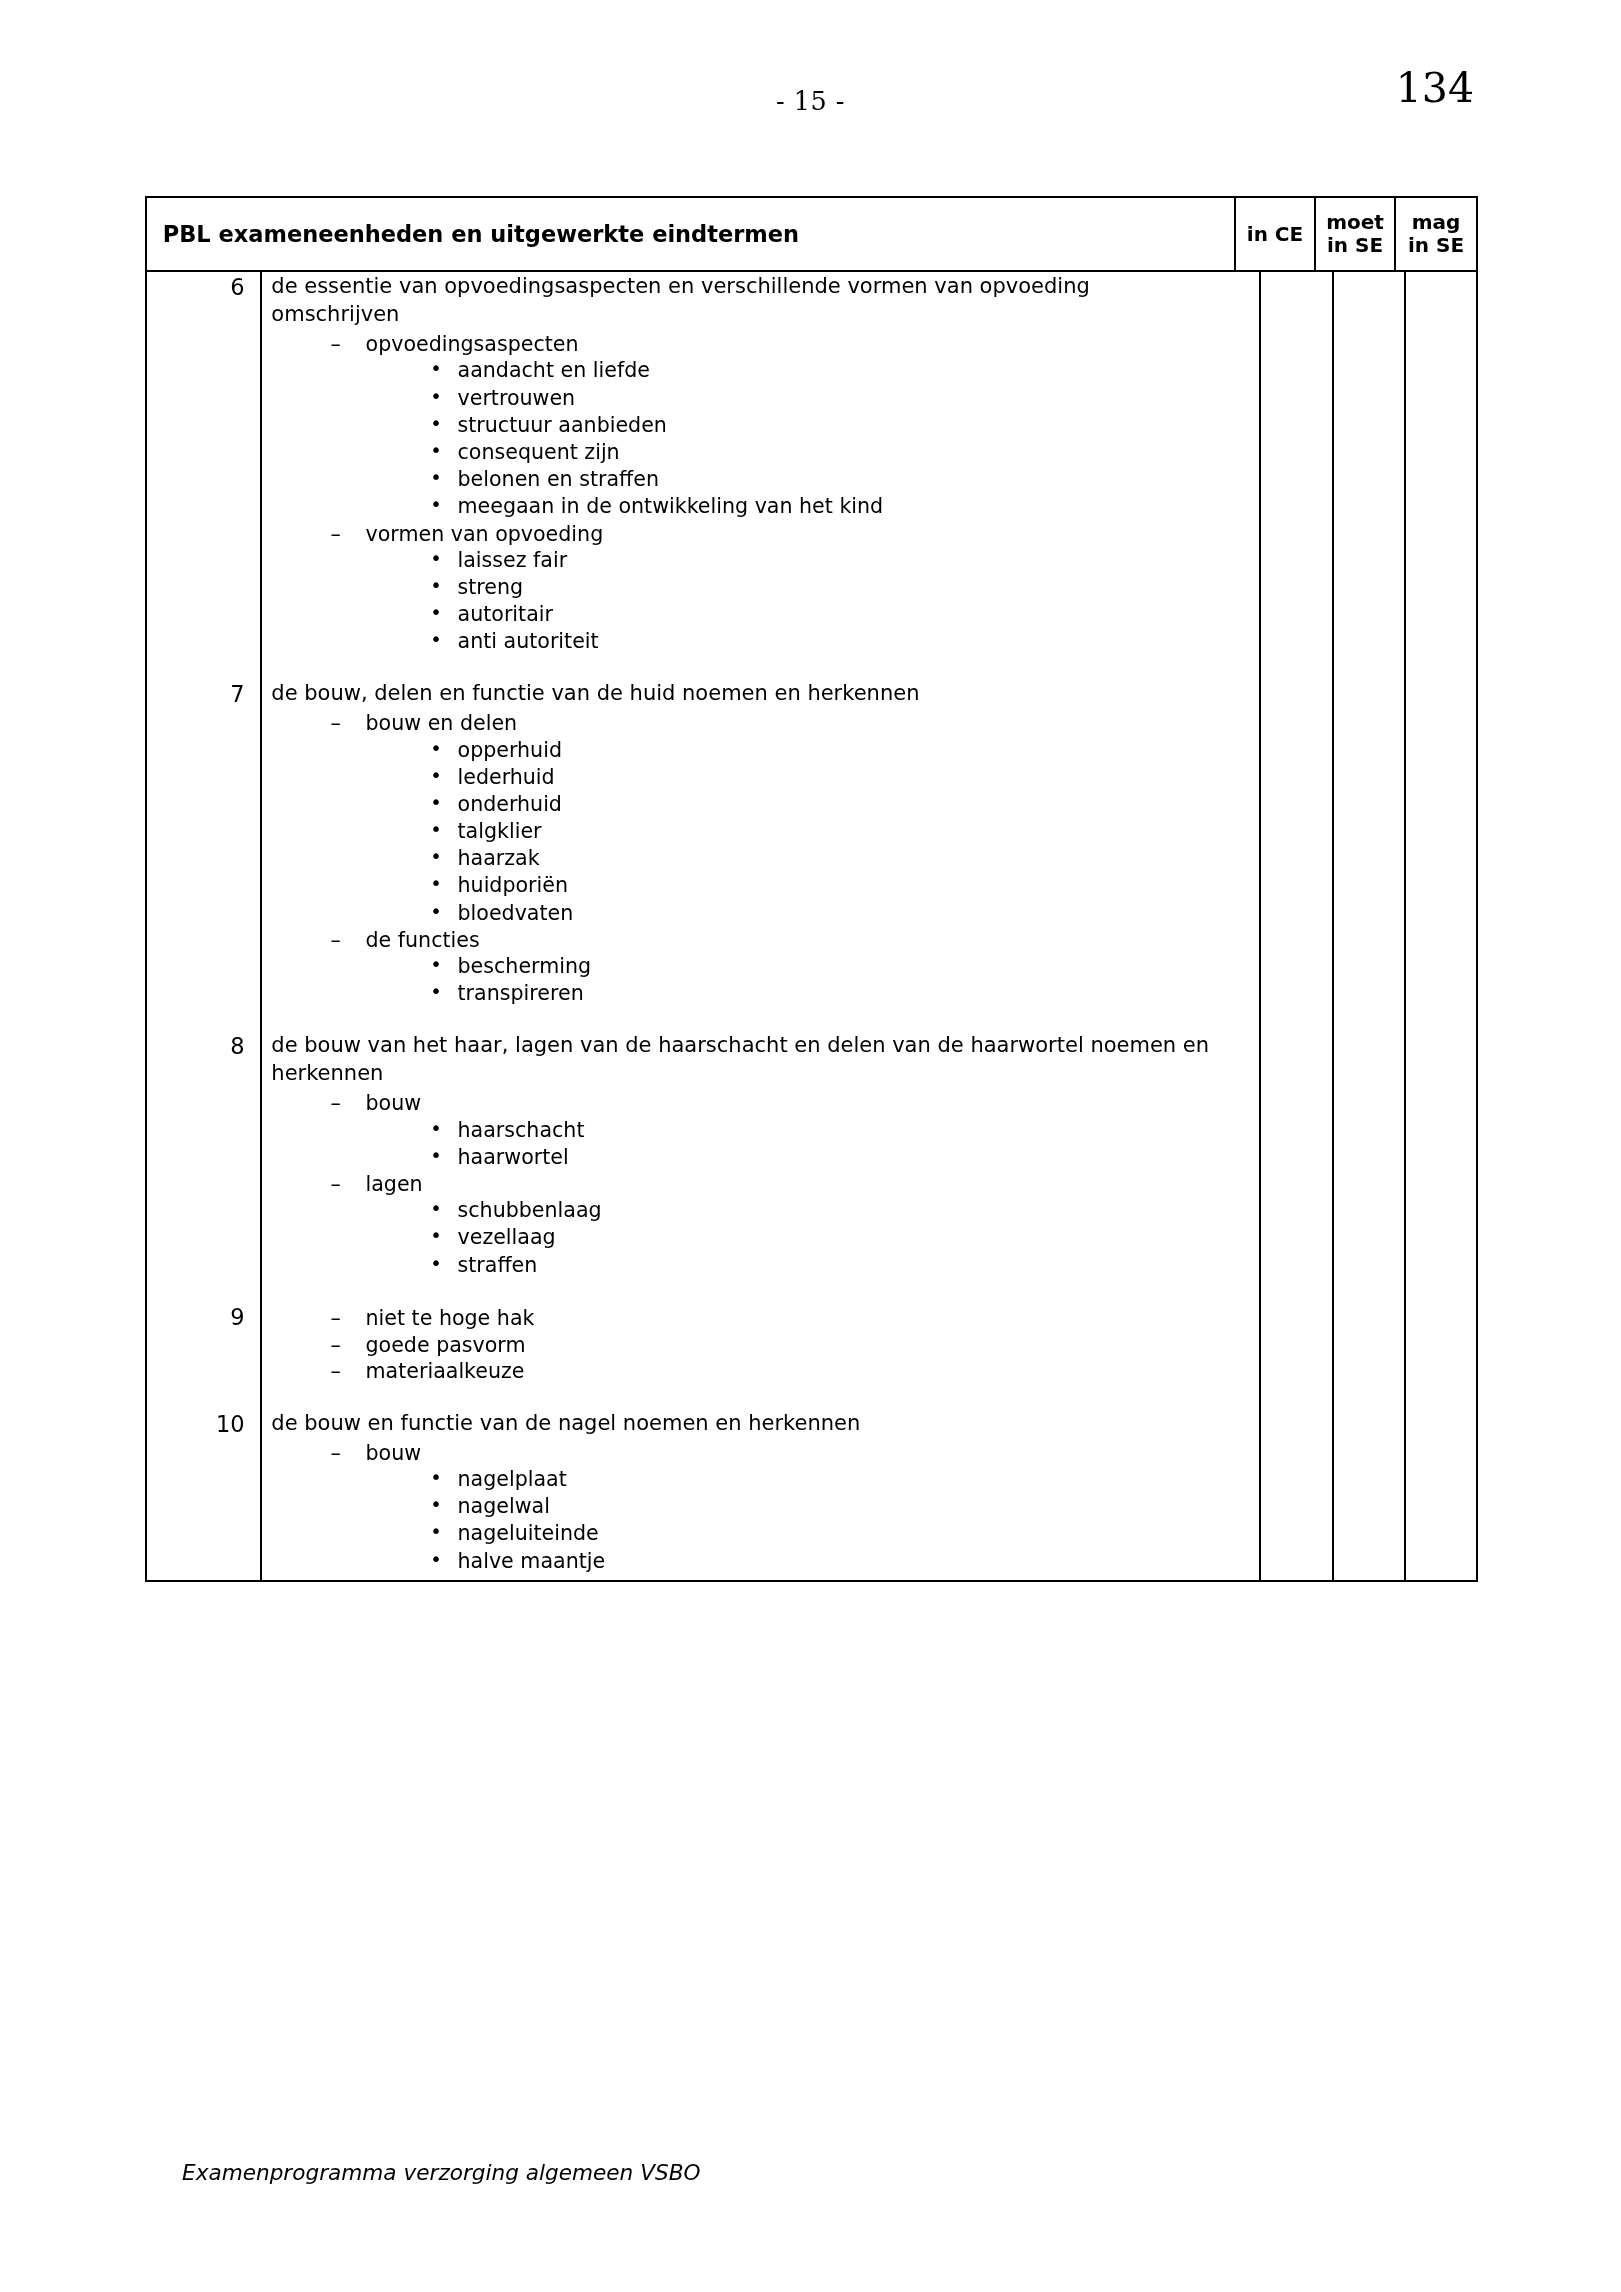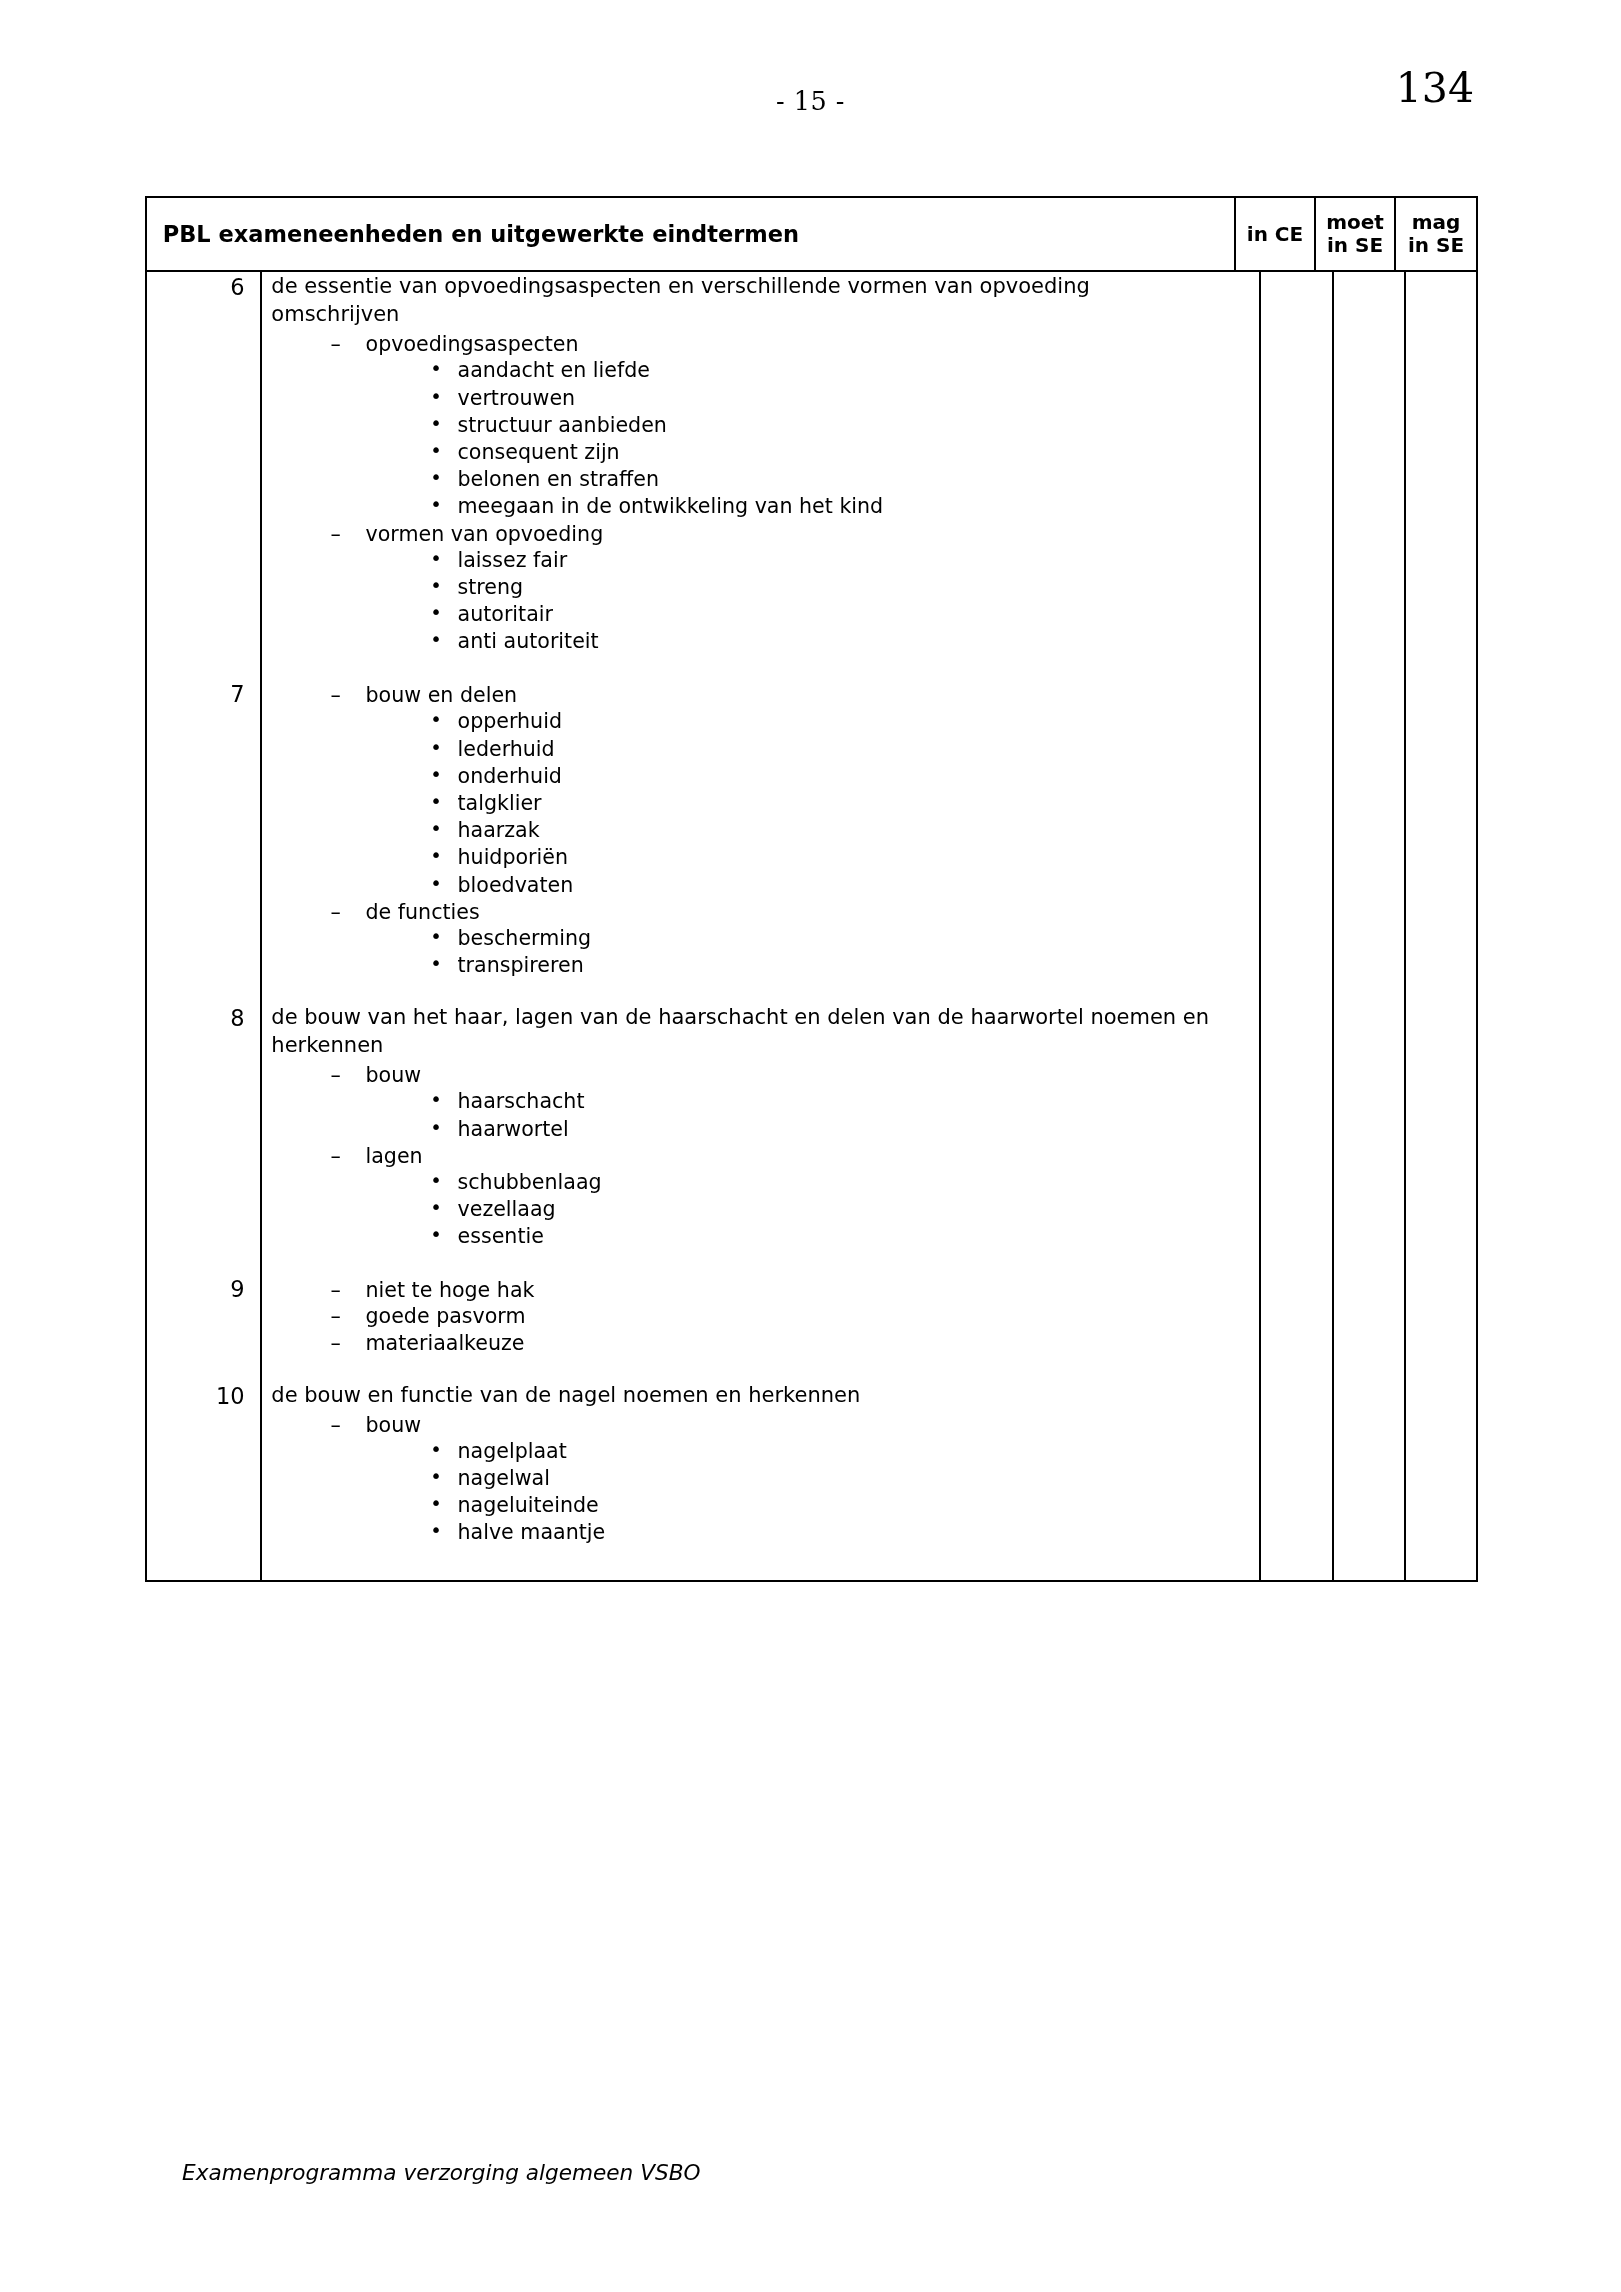--- a/index.html
+++ b/index.html
@@ -231,20 +231,21 @@
                     <li><span class="bullet">•</span><span>laissez fair</span></li>
                     <li><span class="bullet">•</span><span>streng</span></li>
                     <li><span class="bullet">•</span><span>autoritair</span></li>
                     <li><span class="bullet">•</span><span>anti autoriteit</span></li>
                   </ul></li>
               </ul>
             </div>
             <div class="entry">
               <div class="entry-head">
                 <div class="entry-num">7</div>
+                <div class="entry-title">de bouw, delen en functie van de huid noemen en herkennen</div>
               </div>
               <ul class="dashes">
                 <li><span class="dash">–</span><span>bouw en delen</span><ul class="bullets">
                     <li><span class="bullet">•</span><span>opperhuid</span></li>
                     <li><span class="bullet">•</span><span>lederhuid</span></li>
                     <li><span class="bullet">•</span><span>onderhuid</span></li>
                     <li><span class="bullet">•</span><span>talgklier</span></li>
                     <li><span class="bullet">•</span><span>haarzak</span></li>
                     <li><span class="bullet">•</span><span>huidporiën</span></li>
                     <li><span class="bullet">•</span><span>bloedvaten</span></li>
@@ -261,21 +262,21 @@
                 <div class="entry-title">de bouw van het haar, lagen van de haarschacht en delen van de haarwortel noemen en herkennen</div>
               </div>
               <ul class="dashes">
                 <li><span class="dash">–</span><span>bouw</span><ul class="bullets">
                     <li><span class="bullet">•</span><span>haarschacht</span></li>
                     <li><span class="bullet">•</span><span>haarwortel</span></li>
                   </ul></li>
                 <li><span class="dash">–</span><span>lagen</span><ul class="bullets">
                     <li><span class="bullet">•</span><span>schubbenlaag</span></li>
                     <li><span class="bullet">•</span><span>vezellaag</span></li>
-                    <li><span class="bullet">•</span><span>essentie</span></li>
+                    <li><span class="bullet">•</span><span>straffen</span></li>
                   </ul></li>
               </ul>
             </div>
             <div class="entry">
               <div class="entry-head">
                 <div class="entry-num">9</div>
               </div>
               <ul class="dashes">
                 <li><span class="dash">–</span><span>niet te hoge hak</span></li>
                 <li><span class="dash">–</span><span>goede pasvorm</span></li>

